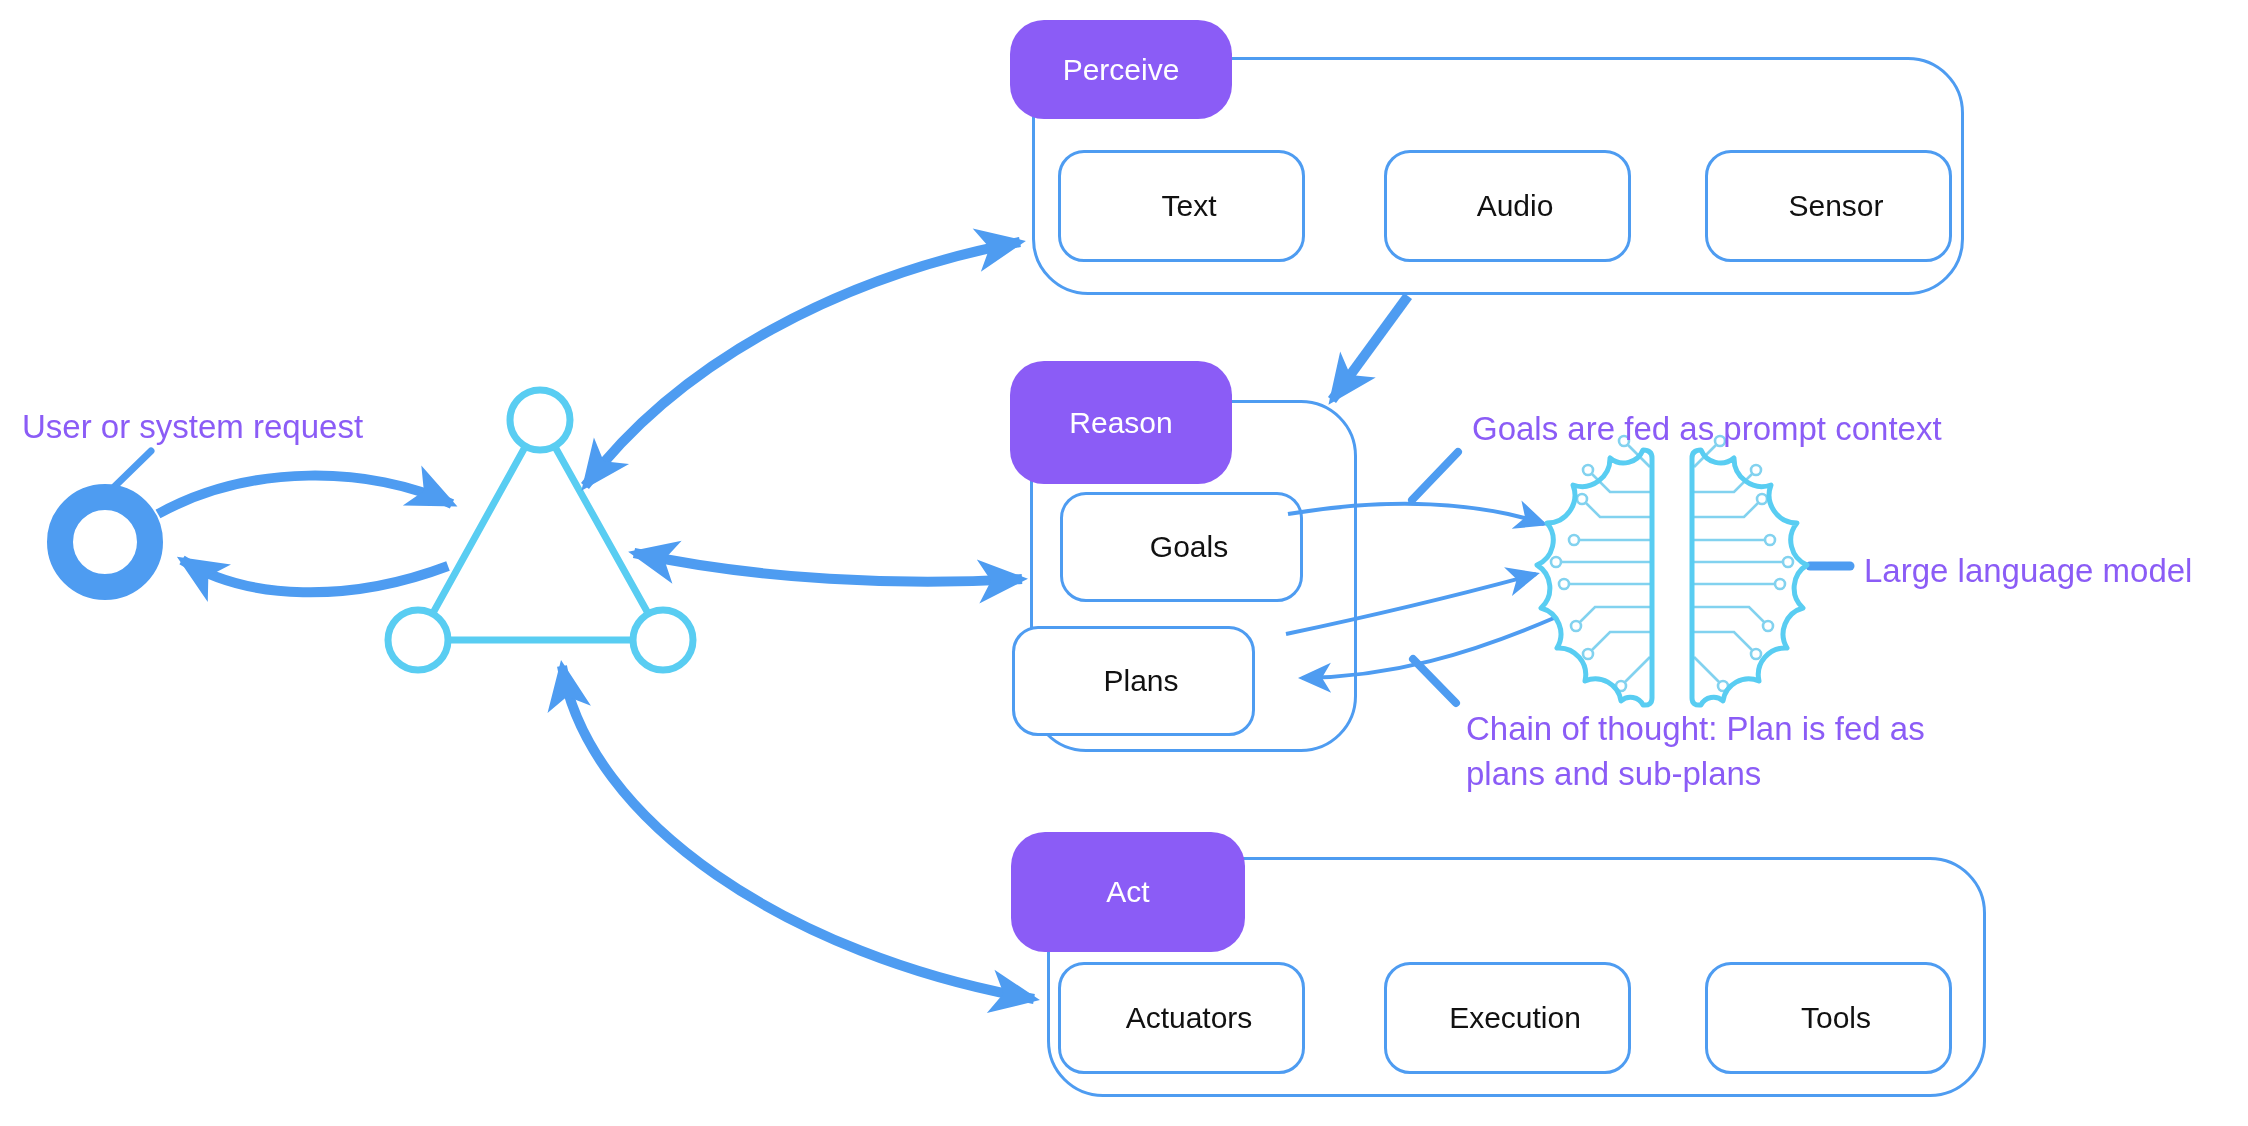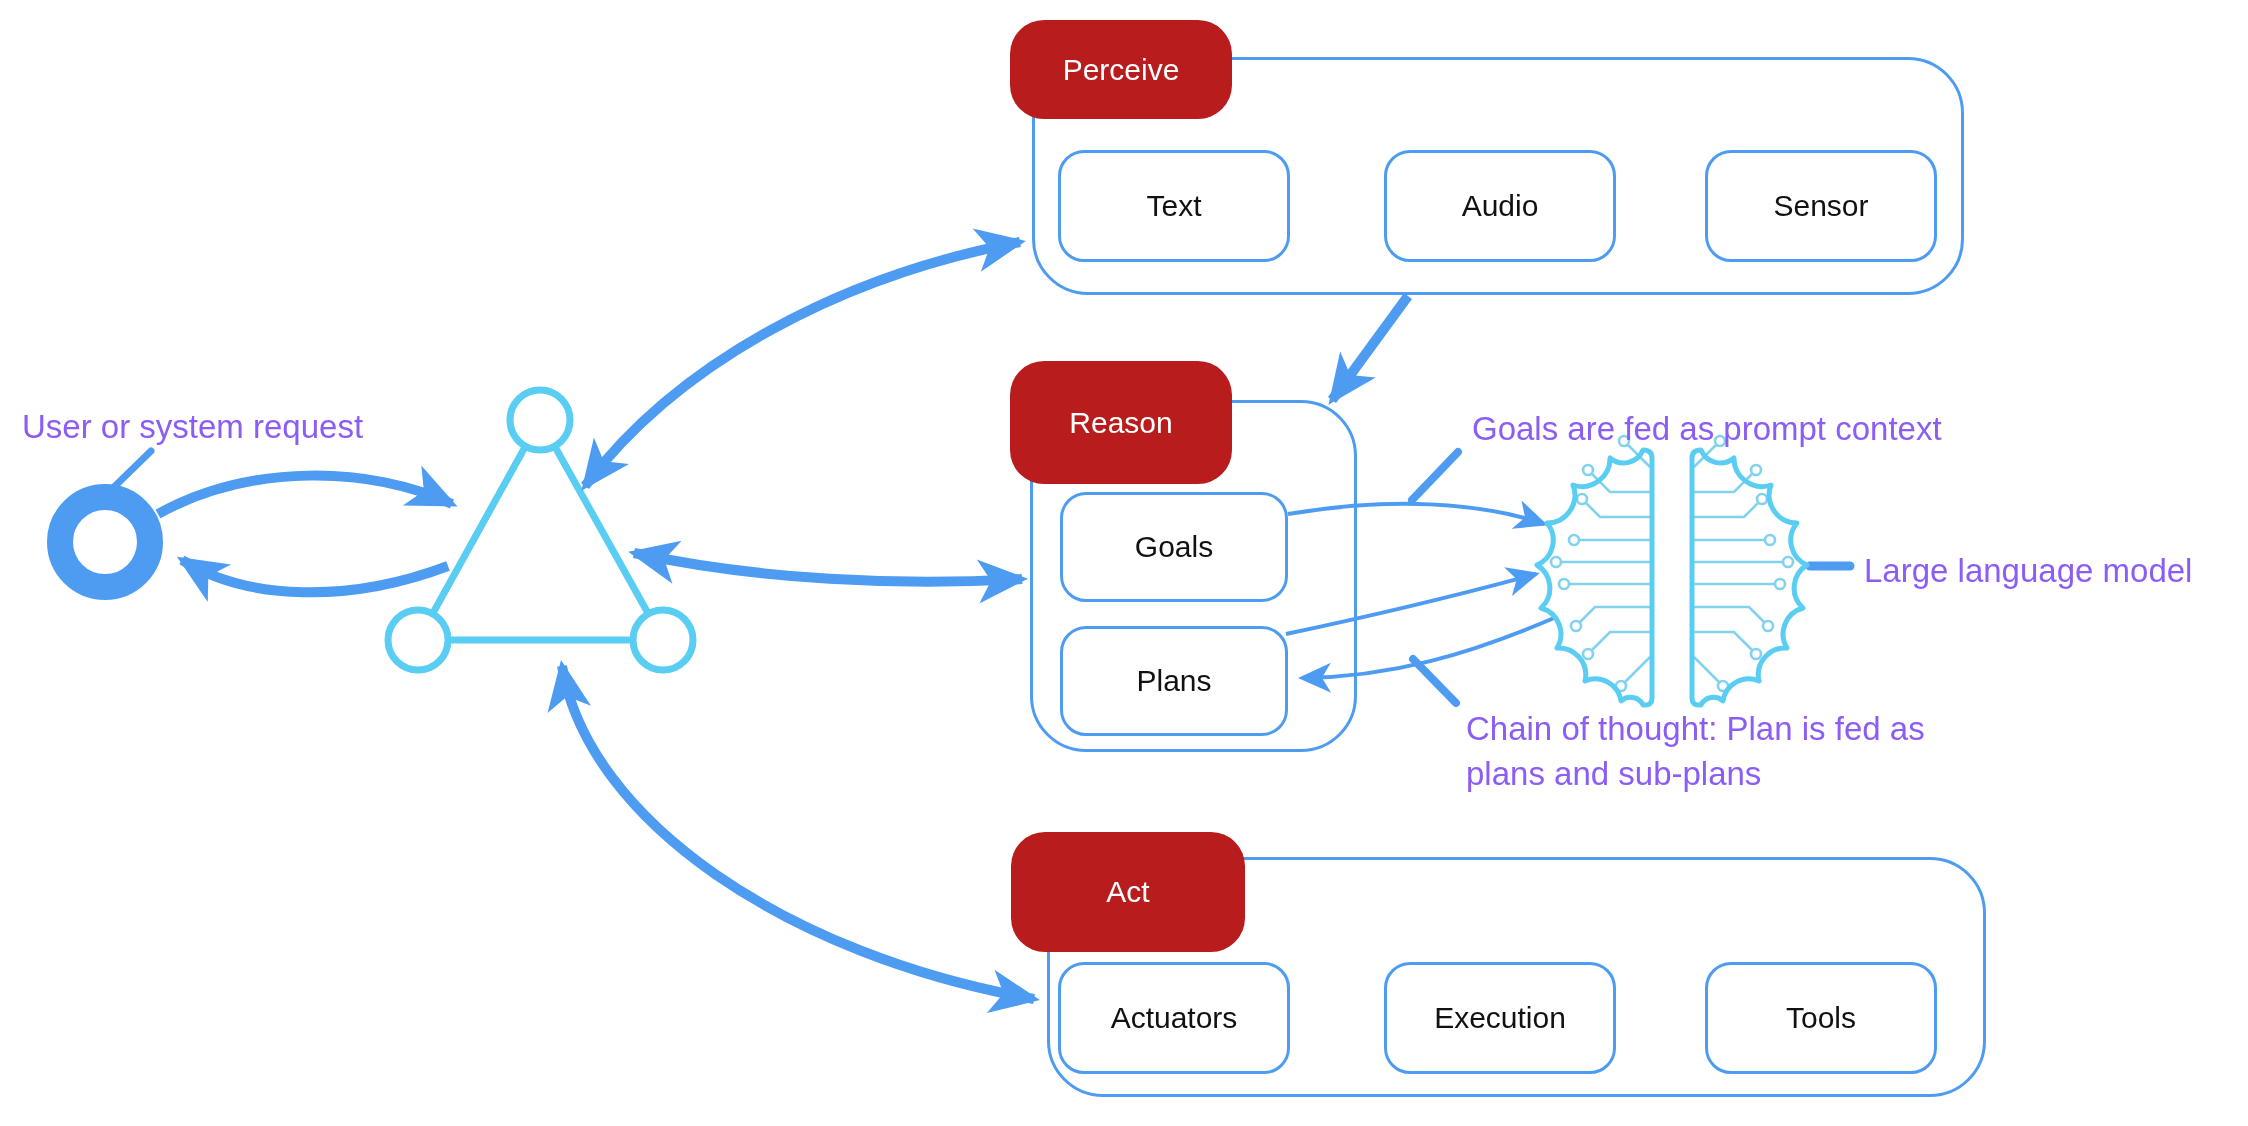--- a/index.html
+++ b/index.html
@@ -9,24 +9,24 @@
   }
   .layer-svg{position:absolute;left:0;top:0;z-index:2;pointer-events:none;}
   .container-box{
     position:absolute;z-index:1;background:#fff;
     border:3px solid #4E9CF1;border-radius:56px;
   }
   .item-box{
     position:absolute;z-index:1;background:#fff;
     border:3px solid #4E9CF1;border-radius:26px;
     display:flex;align-items:center;justify-content:center;
-    font-size:30px;color:#111;
+    font-size:30px;color:#111;padding-left:15px;
   }
   .tag{
-    position:absolute;z-index:3;background:#b91c1c;border-radius:34px;
+    position:absolute;z-index:3;background:#8b5cf6;border-radius:34px;
     display:flex;align-items:center;justify-content:center;
     color:#fff;font-size:30px;
   }
   .note{
     position:absolute;z-index:3;font-size:33px;color:#8b5cf6;
     white-space:nowrap;line-height:45px;
   }
 </style>
 </head>
 <body>
@@ -44,21 +44,21 @@
 
 <div class="container-box" style="left:1032px;top:57px;width:926px;height:232px;"></div>
 <div class="tag" style="left:1010px;top:20px;width:222px;height:99px;">Perceive</div>
 <div class="item-box" style="left:1058px;top:150px;width:226px;height:106px;">Text</div>
 <div class="item-box" style="left:1384px;top:150px;width:226px;height:106px;">Audio</div>
 <div class="item-box" style="left:1705px;top:150px;width:226px;height:106px;">Sensor</div>
 
 <div class="container-box" style="left:1030px;top:400px;width:321px;height:346px;"></div>
 <div class="tag" style="left:1010px;top:361px;width:222px;height:123px;">Reason</div>
 <div class="item-box" style="left:1060px;top:492px;width:222px;height:104px;">Goals</div>
-<div class="item-box" style="left:1060px;top:626px;width:222px;height:104px;">Plans</div>
+<div class="item-box" style="left:1012px;top:626px;width:222px;height:104px;">Plans</div>
 
 <div class="container-box" style="left:1047px;top:857px;width:933px;height:234px;"></div>
 <div class="tag" style="left:1011px;top:832px;width:234px;height:120px;">Act</div>
 <div class="item-box" style="left:1058px;top:962px;width:226px;height:106px;">Actuators</div>
 <div class="item-box" style="left:1384px;top:962px;width:226px;height:106px;">Execution</div>
 <div class="item-box" style="left:1705px;top:962px;width:226px;height:106px;">Tools</div>
 
 <svg class="layer-svg" width="2248" height="1126" viewBox="0 0 2248 1126">
   <defs>
     <marker id="ah-big" markerUnits="userSpaceOnUse" markerWidth="54" markerHeight="48" refX="46" refY="24" orient="auto-start-reverse">

